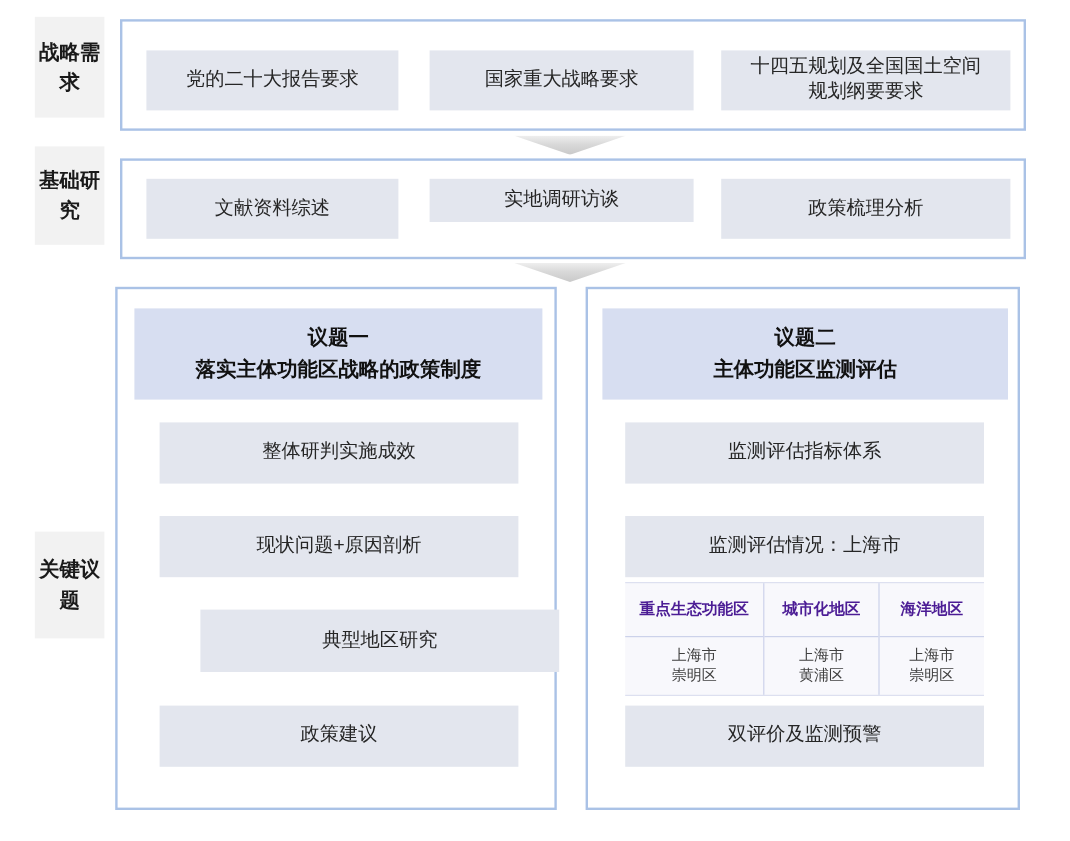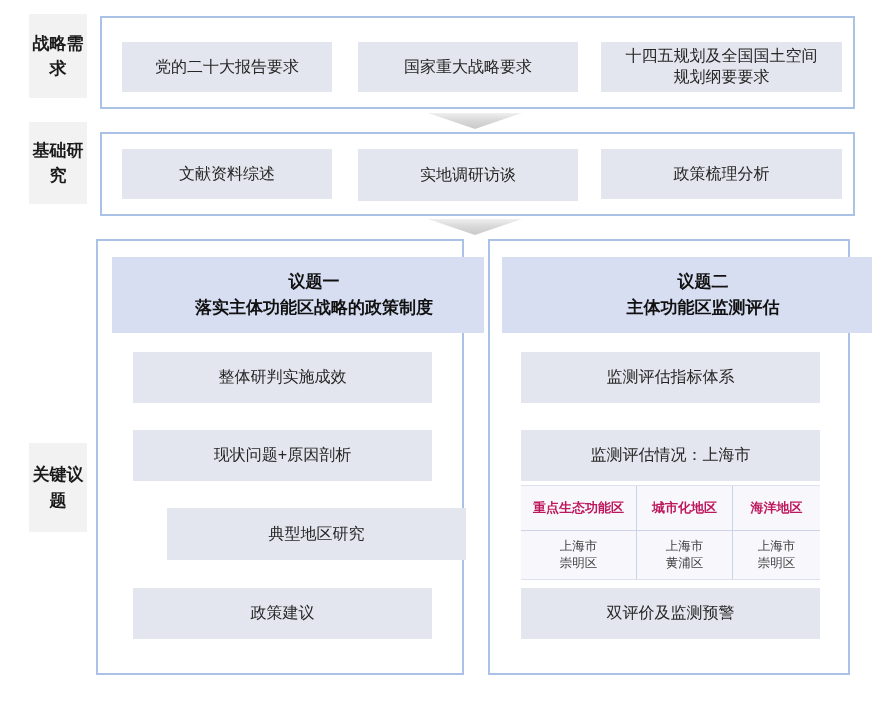--- a/index.html
+++ b/index.html
@@ -15,39 +15,39 @@
     position:absolute;background:#ffffff;border:2px solid #aac2e6;box-sizing:border-box;
   }
   .box{
     position:absolute;background:#e3e6ee;
     display:flex;flex-direction:column;align-items:center;justify-content:center;
     text-align:center;font-size:16px;color:#262626;line-height:1.3;
   }
   .title-box{
     position:absolute;background:#d7def1;
     display:flex;flex-direction:column;align-items:center;justify-content:center;
-    text-align:center;font-size:17px;font-weight:bold;color:#111;line-height:1.55;padding-left:32px;
+    text-align:center;font-size:17px;font-weight:bold;color:#111;line-height:1.55;
   }
   .arrow{
     position:absolute;width:94px;height:16px;
     background:linear-gradient(180deg,#efefef 0%,#d9d9d9 45%,#c9c9c9 100%);
     clip-path:polygon(0 0,100% 0,50% 100%);
   }
   .mini-table{
     position:absolute;background:#f8f8fc;display:flex;box-sizing:border-box;
     border-top:1px solid #dde0f0;border-bottom:1px solid #dde0f0;
   }
   .tcol{display:flex;flex-direction:column;box-sizing:border-box;}
   .tcol.c1{width:116px;}
   .tcol.c2{width:96px;}
   .tcol.c3{width:87px;}
   .tcol:not(:last-child){border-right:1px solid #ccd2ea;}
   .th{
     height:45px;box-sizing:border-box;display:flex;align-items:center;justify-content:center;
-    font-weight:bold;font-size:13px;color:#be185d;border-bottom:1px solid #ccd2ea;
+    font-weight:bold;font-size:13px;color:#4c1d95;border-bottom:1px solid #ccd2ea;
   }
   .td{
     flex:1;display:flex;flex-direction:column;align-items:center;justify-content:center;
     font-size:12.5px;line-height:1.35;color:#404040;text-align:center;
   }
   .line{display:block;}
 </style>
 </head>
 <body>
 
@@ -75,21 +75,21 @@
       <span class="line">规划纲要要求</span>
     </div>
   </div>
 
   <div class="arrow" style="left:428px;top:113px;"></div>
 
   <div class="container" style="left:100px;top:132px;width:755px;height:84px;">
     <div class="box" style="left:20px;top:15px;width:210px;height:50px;">
       <span class="line">文献资料综述</span>
     </div>
-    <div class="box" style="left:256px;top:15px;width:220px;height:52px;">
+    <div class="box" style="left:256px;top:15px;width:220px;height:36px;">
       <span class="line">实地调研访谈</span>
     </div>
     <div class="box" style="left:499px;top:15px;width:241px;height:50px;">
       <span class="line">政策梳理分析</span>
     </div>
   </div>
 
   <div class="arrow" style="left:428px;top:219px;"></div>
 
   <div class="container" style="left:96px;top:239px;width:368px;height:436px;">

